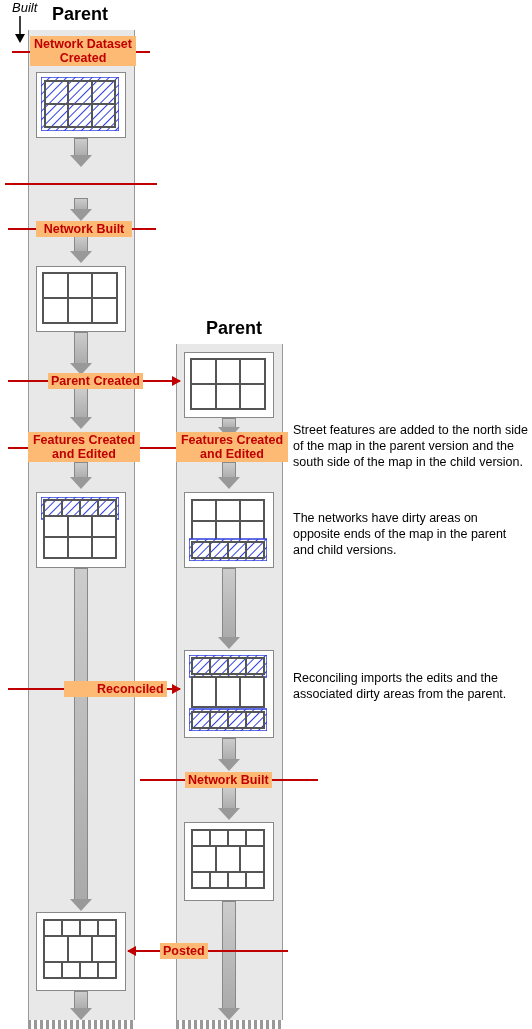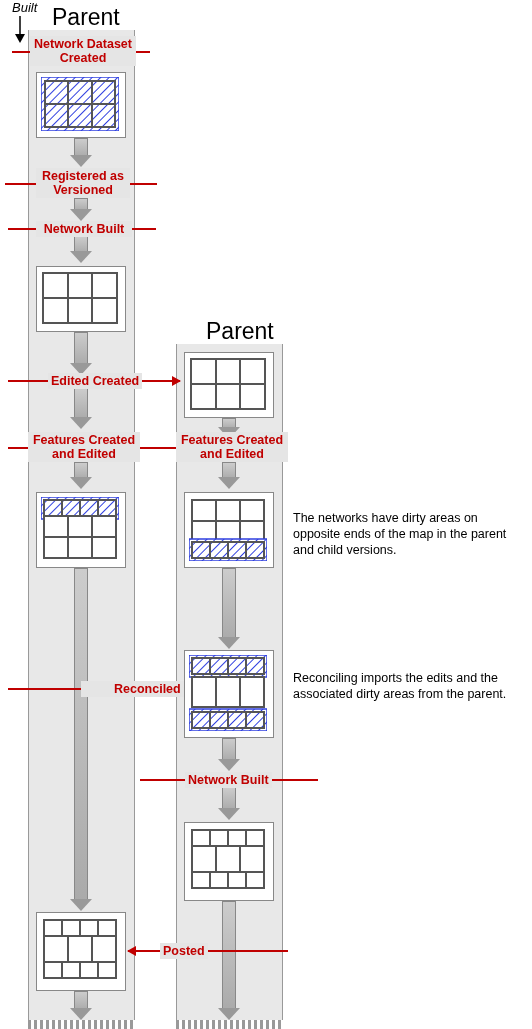--- a/index.html
+++ b/index.html
@@ -1,31 +1,31 @@
 <!DOCTYPE html>
 <html><head>
 <meta charset="utf-8">
 <style>
 body { margin:0; font-family:"Segoe UI",Arial,sans-serif; font-size:12px; color:#000; }
 .page { position:relative; width:532px; height:1029px; background:#fff; }
 .time { position:absolute; left:12px; top:0; font-style:italic; font-size:13px; }
 .time-arrow { position:absolute; left:14px; top:16px; }
-.col-header { position:absolute; font-weight:normal; font-size:23px; } 
+.col-header { position:absolute; font-weight:bold; font-size:18px; } 
 .lane { position:absolute; width:105px; background:#E8E8E8; border-left:1.5px solid #999; border-right:1.5px solid #999; }
 .lane-fade { position:absolute; left:-1.5px; width:108px; height:10px;
   background:repeating-linear-gradient(90deg,#999 0 3px,transparent 3px 6px); }
 
 .tile { position:absolute; background:#fff; border:1.5px solid #888; padding:4px; box-sizing:border-box; }
 .tile svg { display:block; }
 
 .vflow { position:absolute; width:12px; background:linear-gradient(180deg,#ccc,#aaa); left:50%; margin-left:-6px; border:1px solid #888; }
 .vflow::after{ content:""; position:absolute; bottom:-10px; left:-5px;
   border-left:11px solid transparent; border-right:11px solid transparent; border-top:12px solid #999; }
 
-.event { position:absolute; color:#C00000; font-weight:bold; font-size:12.5px; text-align:center; background:#e5e5e5; padding:1px 3px; line-height:14px; z-index:4; }
+.event { position:absolute; color:#C00000; font-weight:bold; font-size:12.5px; text-align:center; background:#fdba74; padding:1px 3px; line-height:14px; z-index:4; }
 .redline { position:absolute; height:2px; background:#C00000; z-index:3; }
 .redline.arrow-r::after{ content:""; position:absolute; right:-1px; top:-4px;
   border-top:5px solid transparent; border-bottom:5px solid transparent; border-left:9px solid #C00000; }
 .redline.arrow-l::before{ content:""; position:absolute; left:-1px; top:-4px;
   border-top:5px solid transparent; border-bottom:5px solid transparent; border-right:9px solid #C00000; }
 
 .note { position:absolute; font-size:12.5px; line-height:16px; width:235px; }
 </style>
 </head>
 <body>
@@ -63,39 +63,38 @@
     <rect x="0" y="0" width="78" height="54" fill="url(#hatch)" stroke="#3040E0" stroke-width="1.5"></rect>
     <rect x="4" y="4" width="70" height="46" fill="none" stroke="#555" stroke-width="2"></rect>
     <line x1="4" y1="27" x2="74" y2="27" stroke="#555" stroke-width="2"></line>
     <line x1="27" y1="4" x2="27" y2="50" stroke="#555" stroke-width="2"></line>
     <line x1="51" y1="4" x2="51" y2="50" stroke="#555" stroke-width="2"></line>
   </svg>
 </div>
 <div class="vflow" style="left:80px; top:138px; height:18px;"></div>
 
 <div class="redline" style="left:5px; top:183px; width:152px;"></div>
-<div class="event" style="left:36px; top:168px; width:88px;">Registered as Versioned</div>
 <div class="vflow" style="left:80px; top:198px; height:12px;"></div>
 
 <div class="redline" style="left:8px; top:228px; width:148px;"></div>
 <div class="event" style="left:36px; top:221px; width:90px;">Network Built</div>
 <div class="vflow" style="left:80px; top:236px; height:16px;"></div>
 
 <div class="tile" style="left:36px; top:266px; width:90px; height:66px;">
   <svg width="78" height="54">
     <rect x="2" y="2" width="74" height="50" fill="#fff" stroke="#555" stroke-width="2"></rect>
     <line x1="2" y1="27" x2="76" y2="27" stroke="#555" stroke-width="2"></line>
     <line x1="27" y1="2" x2="27" y2="52" stroke="#555" stroke-width="2"></line>
     <line x1="51" y1="2" x2="51" y2="52" stroke="#555" stroke-width="2"></line>
   </svg>
 </div>
 <div class="vflow" style="left:80px; top:332px; height:32px;"></div>
 
 <div class="redline arrow-r" style="left:8px; top:380px; width:172px;"></div>
-<div class="event" style="left:48px; top:373px;">Edited Created</div>
+<div class="event" style="left:48px; top:373px;">Parent Created</div>
 <div class="vflow" style="left:80px; top:388px; height:30px;"></div>
 
 <div class="redline" style="left:8px; top:447px; width:160px;"></div>
 <div class="event" style="left:28px; top:432px; width:106px;">Features Created and Edited</div>
 <div class="vflow" style="left:80px; top:462px; height:16px;"></div>
 
 <div class="tile" style="left:36px; top:492px; width:90px; height:76px;">
   <svg width="78" height="64">
     <rect x="0" y="0" width="78" height="22" fill="url(#hatch)" stroke="#3040E0" stroke-width="1.5"></rect>
     <rect x="3" y="3" width="72" height="16" fill="none" stroke="#555" stroke-width="2"></rect>
@@ -104,21 +103,21 @@
     <line x1="57" y1="3" x2="57" y2="19" stroke="#555" stroke-width="2"></line>
     <rect x="3" y="19" width="72" height="42" fill="#fff" stroke="#555" stroke-width="2"></rect>
     <line x1="3" y1="40" x2="75" y2="40" stroke="#555" stroke-width="2"></line>
     <line x1="27" y1="19" x2="27" y2="61" stroke="#555" stroke-width="2"></line>
     <line x1="51" y1="19" x2="51" y2="61" stroke="#555" stroke-width="2"></line>
   </svg>
 </div>
 <div class="vflow" style="left:80px; top:568px; height:332px;"></div>
 
 <div class="redline arrow-r" style="left:8px; top:688px; width:172px;"></div>
-<div class="event" style="left:81px; top:681px;padding-left:33px;">Reconciled</div>
+<div class="event" style="left:64px; top:681px;padding-left:33px;">Reconciled</div>
 
 <div class="tile" style="left:36px; top:912px; width:90px; height:79px;">
   <svg width="78" height="67">
     <rect x="3" y="3" width="72" height="16" fill="#fff" stroke="#555" stroke-width="2"></rect>
     <line x1="21" y1="3" x2="21" y2="19" stroke="#555" stroke-width="2"></line>
     <line x1="39" y1="3" x2="39" y2="19" stroke="#555" stroke-width="2"></line>
     <line x1="57" y1="3" x2="57" y2="19" stroke="#555" stroke-width="2"></line>
     <rect x="3" y="19" width="72" height="26" fill="#fff" stroke="#555" stroke-width="2"></rect>
     <line x1="27" y1="19" x2="27" y2="45" stroke="#555" stroke-width="2"></line>
     <line x1="51" y1="19" x2="51" y2="45" stroke="#555" stroke-width="2"></line>
@@ -195,16 +194,17 @@
     <line x1="21" y1="45" x2="21" y2="61" stroke="#555" stroke-width="2"></line>
     <line x1="39" y1="45" x2="39" y2="61" stroke="#555" stroke-width="2"></line>
     <line x1="57" y1="45" x2="57" y2="61" stroke="#555" stroke-width="2"></line>
   </svg>
 </div>
 <div class="vflow" style="left:228px; top:901px; height:108px;"></div>
 
 <div class="redline arrow-l" style="left:128px; top:950px; width:160px;"></div>
 <div class="event" style="left:160px; top:943px;">Posted</div>
 
+<div class="note" style="left:293px; top:422px;">Street features are added to the north side of the map in the parent version and the south side of the map in the child version.</div>
 <div class="note" style="left:293px; top:510px;">The networks have dirty areas on opposite ends of the map in the parent and child versions.</div>
 <div class="note" style="left:293px; top:670px;">Reconciling imports the edits and the associated dirty areas from the parent.</div>
 
 </div>
 
 </body></html>

